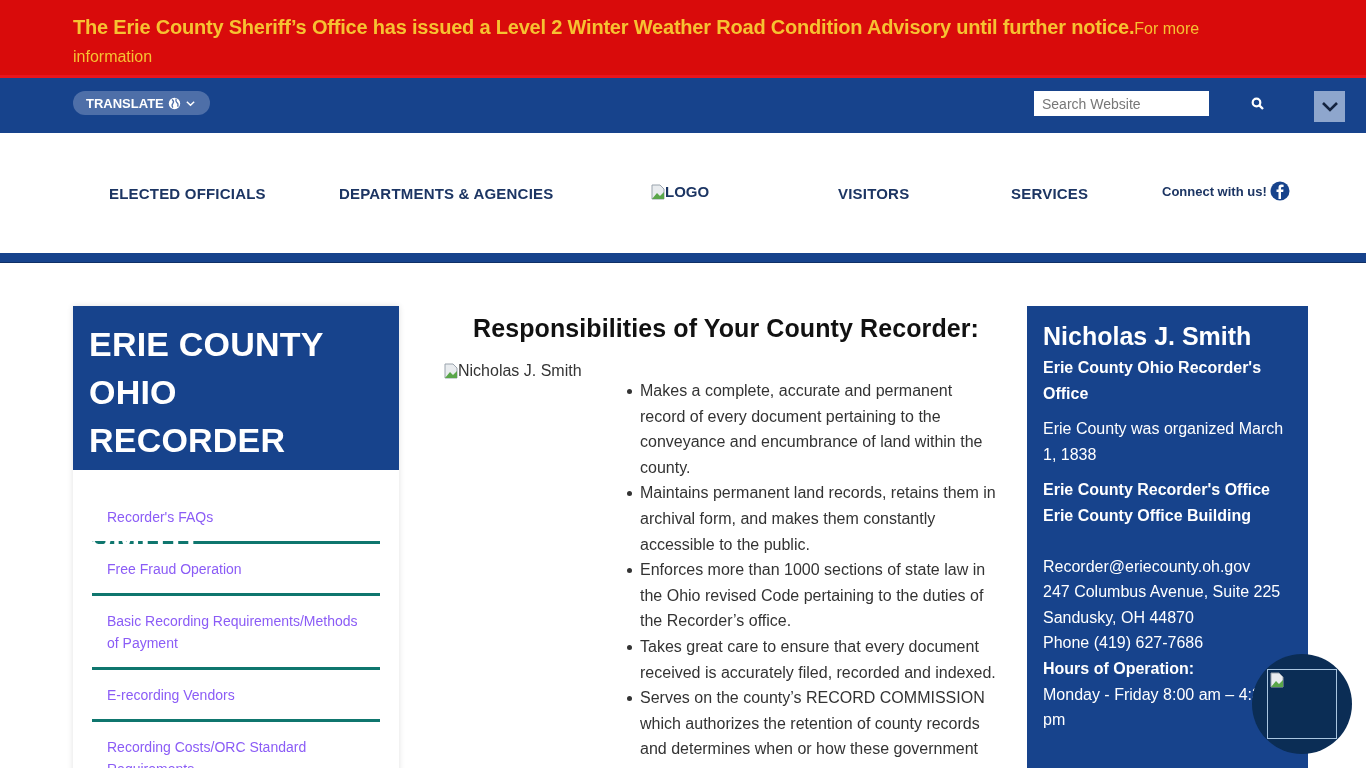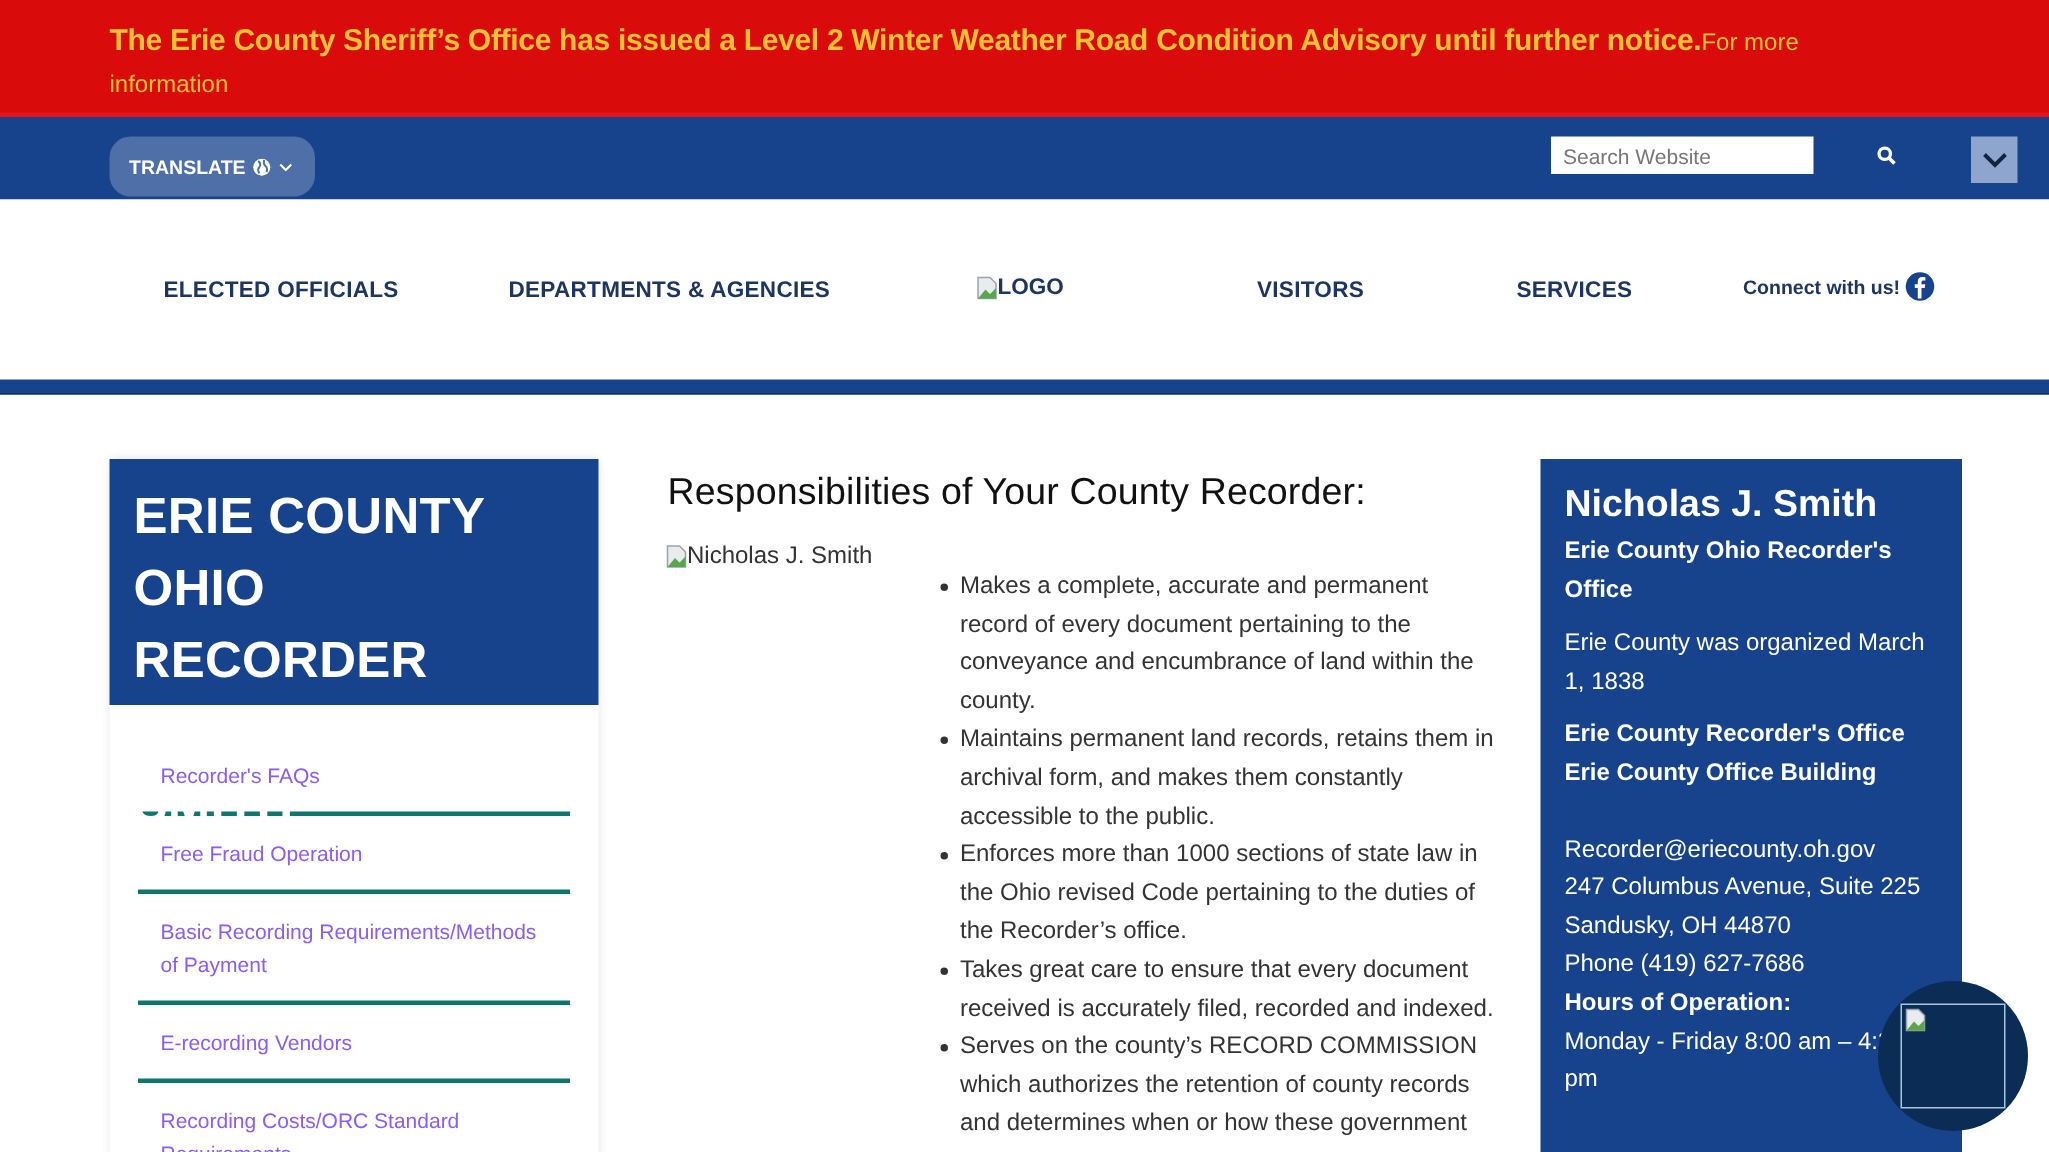--- a/index.html
+++ b/index.html
@@ -4,42 +4,42 @@
 <style>
   * { box-sizing: border-box; margin: 0; padding: 0; }
   html, body { width: 1366px; height: 768px; overflow: hidden; background: #ffffff; font-family: "Liberation Sans", sans-serif; }
 
   .alert-bar { position: absolute; left: 0; top: 0; width: 1366px; height: 78px; background: #d90b0b; border-bottom: 3px solid #e8141c; }
   .alert-text { position: absolute; left: 73px; top: 13px; width: 1200px; line-height: 28px; color: #f6c232; }
   .alert-strong { font-weight: bold; font-size: 20px; letter-spacing: -0.2px; }
   .alert-link { font-size: 16px; color: #f6c232; text-decoration: none; }
 
   .util-bar { position: absolute; left: 0; top: 78px; width: 1366px; height: 55px; background: #17438c; }
-  .translate-btn { position: absolute; left: 73px; top: 13px; height: 40px; width: 137px; border-radius: 14px; background: #4e6fa8; color: #ffffff; font-size: 13px; font-weight: bold; display: flex; align-items: center; padding-left: 13px; gap: 4px; cursor: pointer; }
+  .translate-btn { position: absolute; left: 73px; top: 13px; height: 24px; width: 137px; border-radius: 14px; background: #4e6fa8; color: #ffffff; font-size: 13px; font-weight: bold; display: flex; align-items: center; padding-left: 13px; gap: 4px; cursor: pointer; }
   .translate-btn svg { display: block; }
   .search-input { position: absolute; left: 1034px; top: 13px; width: 175px; height: 25px; border: none; background: #ffffff; font-size: 14px; padding-left: 8px; color: #ef4444; font-family: "Liberation Sans", sans-serif; }
   .search-input::placeholder { color: #777; }
   .search-btn { position: absolute; left: 1246px; top: 15px; width: 24px; height: 22px; display: flex; align-items: center; justify-content: center; cursor: pointer; }
   .menu-toggle { position: absolute; left: 1314px; top: 13px; width: 31px; height: 31px; background: #8ea6cd; display: flex; align-items: center; justify-content: center; cursor: pointer; }
 
   .main-nav { position: absolute; left: 0; top: 133px; width: 1366px; height: 120px; background: #ffffff; }
   .nav-item { position: absolute; top: 52px; font-size: 15px; font-weight: bold; color: #1c3563; text-decoration: none; letter-spacing: 0.2px; cursor: pointer; }
   .nav-logo { position: absolute; left: 651px; top: 50px; display: flex; align-items: center; font-size: 15px; font-weight: bold; color: #1c3563; }
   .connect { position: absolute; left: 1162px; top: 48px; display: flex; align-items: center; gap: 3px; font-size: 13px; font-weight: bold; color: #1c3563; }
   .blue-rule { position: absolute; left: 0; top: 253px; width: 1366px; height: 10px; background: #17438c; border-bottom: 1px solid #0f2f66; }
 
   .sidebar { position: absolute; left: 73px; top: 306px; width: 326px; height: 480px; background: #ffffff; box-shadow: 0 0 6px rgba(0,0,0,0.12); }
   .sidebar-head { width: 326px; height: 164px; background: #17438c; padding: 14px 16px 0 16px; }
   .sidebar-title { color: #ffffff; font-weight: bold; font-size: 34px; line-height: 48px; letter-spacing: 0.2px; }
   .sidebar-list { list-style: none; margin: 30px 19px 0 19px; }
   .sidebar-list li { border-bottom: 3px solid #0f766e; padding: 14px 15px 13px 15px; font-size: 14px; color: #8b5cf6; line-height: 22px; cursor: pointer; }
   .sidebar-list li:first-child { padding-top: 6px; }
 
   .content { position: absolute; left: 445px; top: 306px; width: 560px; }
-  .content h1 { font-size: 25px; font-weight: normal; color: #111; line-height: 44px; letter-spacing: 0.1px; }
+  .content h1 { font-size: 25px; font-weight: bold; color: #111; line-height: 44px; letter-spacing: 0.1px; margin-left: 28px; }
   .photo { position: absolute; left: -1px; top: 56px; display: flex; align-items: center; font-size: 16px; color: #333; }
   .resp-list { position: absolute; left: 195px; top: 72px; width: 360px; list-style: none; }
   .resp-list li { position: relative; font-size: 16px; color: #333; line-height: 25.6px; }
   .resp-list li::before { content: ""; position: absolute; left: -13px; top: 11px; width: 5px; height: 5px; border-radius: 50%; background: #333; }
 
   .infobox { position: absolute; left: 1027px; top: 306px; width: 281px; height: 480px; background: #17438c; color: #ffffff; padding: 14px 16px 0 16px; }
   .info-name { font-size: 25px; font-weight: bold; line-height: 32px; }
   .info-office { font-size: 16px; font-weight: bold; line-height: 25.6px; margin-top: 3px; }
   .info-text { font-size: 16px; line-height: 25.6px; }
   .info-bold { font-size: 16px; font-weight: bold; line-height: 25.6px; }

